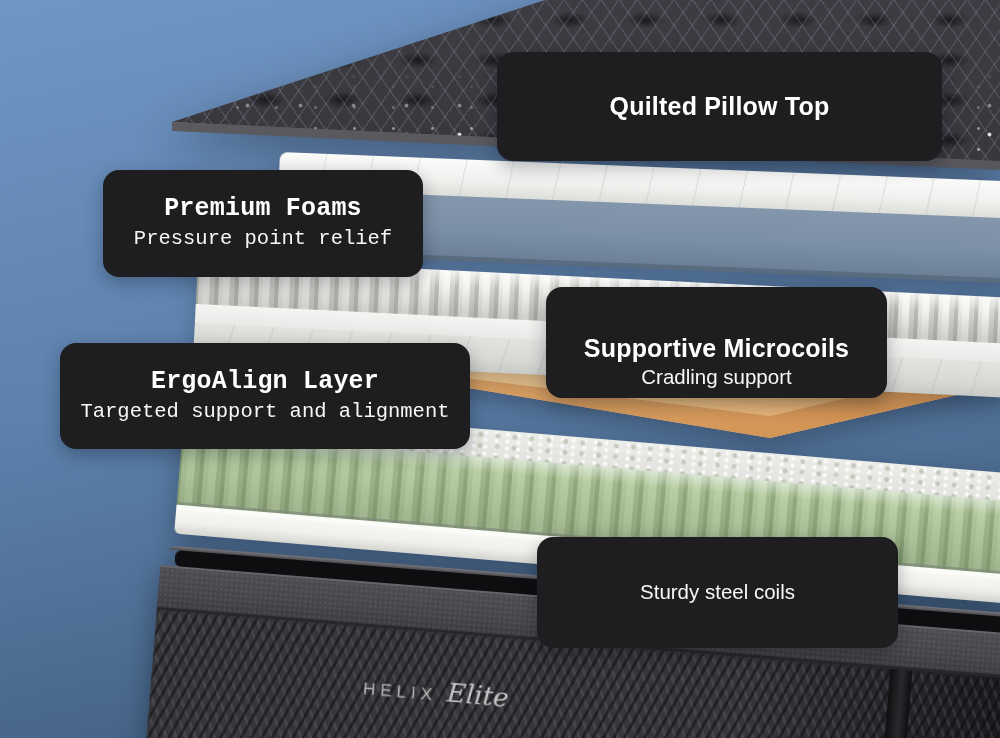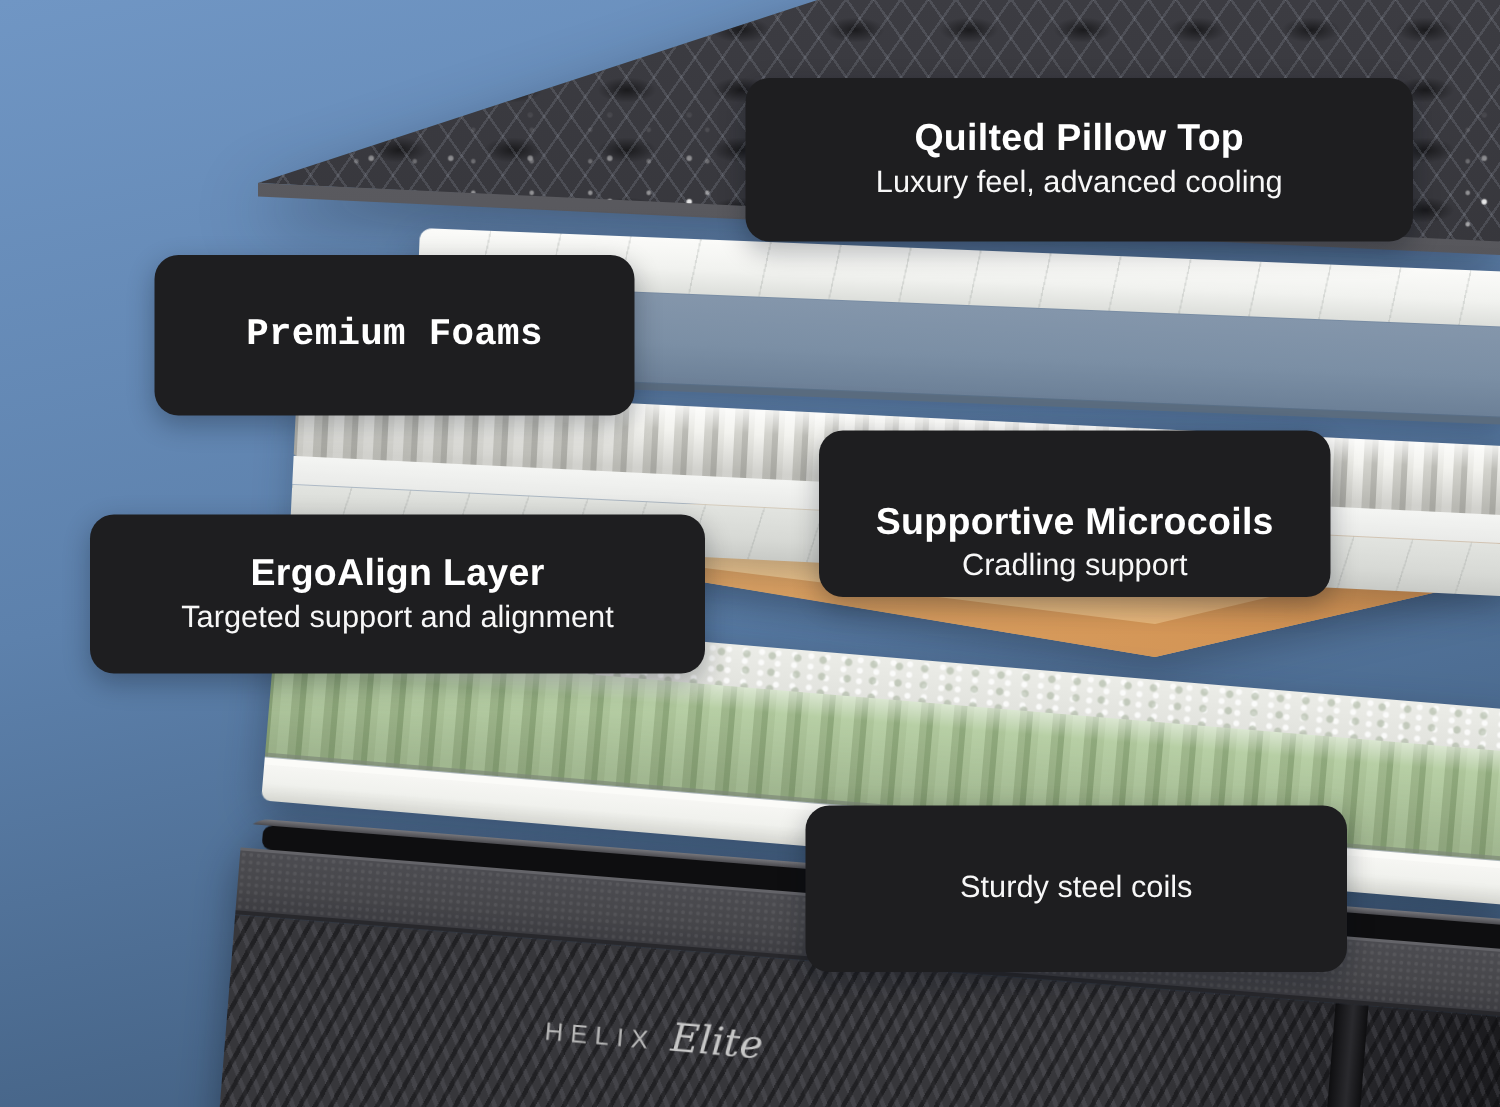--- a/index.html
+++ b/index.html
@@ -124,21 +124,21 @@
   
   .callout{position:absolute;background:var(--callout-bg);border-radius:16px;z-index:20;
     display:flex;flex-direction:column;align-items:center;justify-content:center;gap:3px;
     color:var(--callout-text);text-align:center;padding:8px 16px;
     box-shadow:0 6px 18px rgba(8,12,22,.3);}
   .callout .t{font-size:25px;font-weight:700;letter-spacing:.2px;line-height:1.15;}
   .callout .s{font-size:20.5px;font-weight:400;color:#f7f7f7;line-height:1.2;}
   #c1{left:497px;top:52px;width:413px;height:93px;}
   #c2{left:103px;top:170px;width:288px;height:91px;font-family:Liberation Mono, monospace;}
   #c3{left:546px;top:287px;width:309px;height:95px;justify-content:flex-end;}
-  #c4{left:60px;top:343px;width:378px;height:90px;}
+  #c4{left:60px;top:343px;width:378px;height:90px;font-family:Liberation Mono, monospace;}
   #c5{left:537px;top:537px;width:329px;height:95px;}
 </style>
 </head>
 <body>
 
 <div id="stage">
 
   <div class="tan-wrap">
     <div class="tan-top"></div>
     <div class="tan-front"></div>
@@ -178,24 +178,24 @@
         <span class="brand-elite">Elite</span>
       </div>
       <div class="corner-ribbon">
         
       </div>
     </div>
   </div>
 
   <div class="callout" id="c1">
     <div class="t">Quilted Pillow Top</div>
-    <div class="s">Luxury feel, advanced cooling</div>
   </div>
   <div class="callout" id="c2">
     <div class="t">Premium Foams</div>
+    <div class="s">Pressure point relief</div>
   </div>
   <div class="callout" id="c3">
     <div class="t">Supportive Microcoils</div>
     <div class="s">Cradling support</div>
   </div>
   <div class="callout" id="c4">
     <div class="t">ErgoAlign Layer</div>
     <div class="s">Targeted support and alignment</div>
   </div>
   <div class="callout" id="c5">

